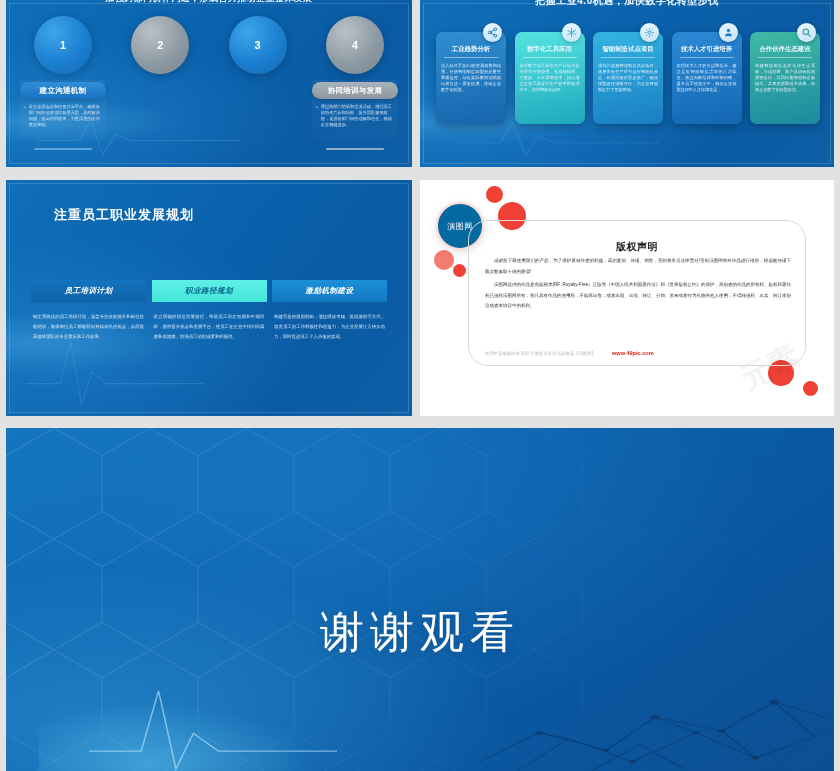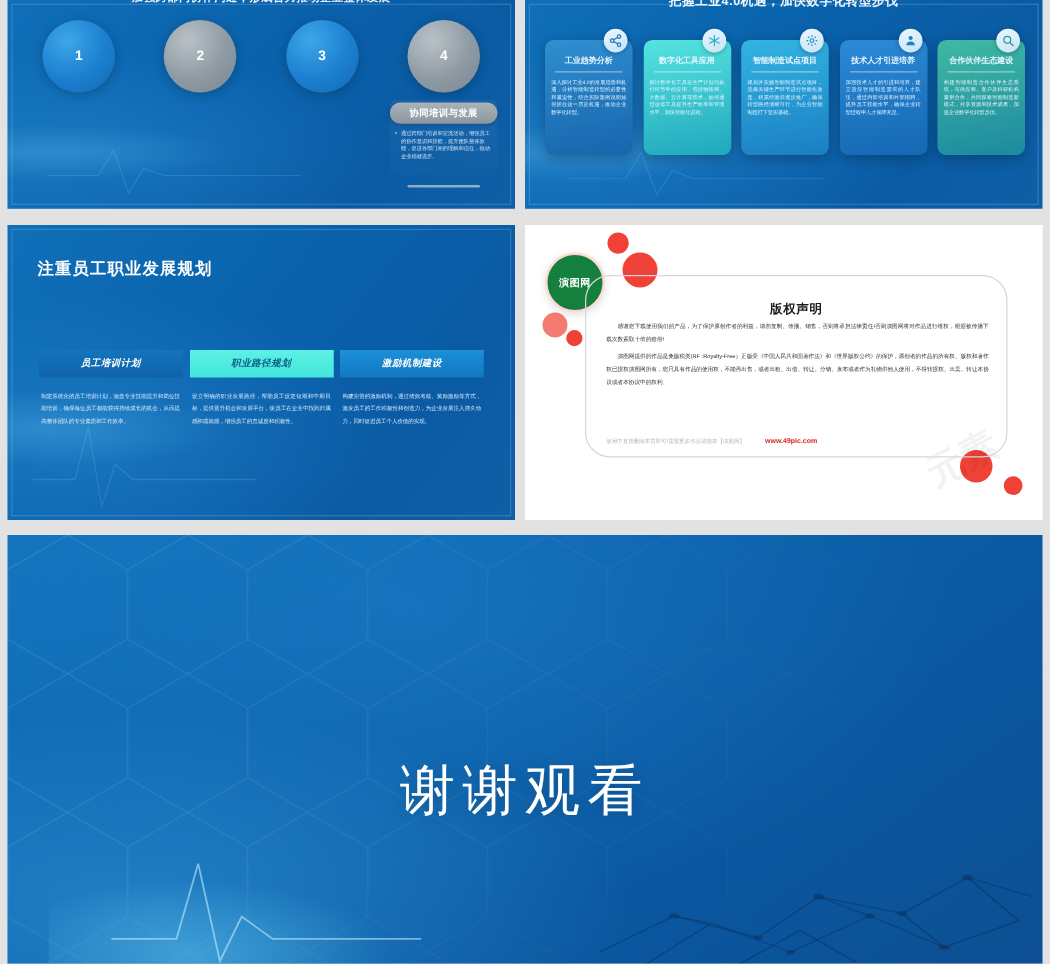--- a/index.html
+++ b/index.html
@@ -106,21 +106,21 @@
     position: absolute; top: -9px; right: 4px; width: 19px; height: 19px;
     border-radius: 50%; background: linear-gradient(160deg,#eaf6ff,#c6e4f6);
     display: flex; align-items: center; justify-content: center;
     box-shadow: 0 1px 4px rgba(0,0,0,.28);
   }
   .s2-badge svg { width: 11px; height: 11px; }
 
   
   #slide3 { left: 6px; top: 180px; width: 406px; height: 236px; }
   .s3-h1 {
-    position: absolute; left: 24px; top: 26px;
+    position: absolute; left: 48px; top: 26px;
     color: #ffffff; font-size: 13px; font-weight: 700; letter-spacing: 1px;
   }
   .s3-h2 {
     position: absolute; left: 0; right: 0; top: 49px; text-align: center;
     color: #eef7ff; font-size: 10px; font-weight: 700; letter-spacing: .6px;
   }
   .s3-cols {
     position: absolute; left: 25px; right: 25px; top: 100px;
     display: flex; justify-content: space-between;
   }
@@ -158,24 +158,24 @@
   .cp-foot {
     position: absolute; left: 16px; bottom: 9px; right: 14px;
     display: flex; align-items: baseline; gap: 16px;
   }
   .cp-note { color: #b9b9b9; font-size: 4.4px; }
   .cp-url { color: #d9241f; font-size: 5.6px; font-weight: 700; }
   .rc { position: absolute; border-radius: 50%; background: #ef4136; }
   .rc.pale { background: #f47b6f; }
   .logo-ring {
     position: absolute; left: 16px; top: 22px; width: 48px; height: 48px;
-    border-radius: 50%; background: #15803d;
+    border-radius: 50%; background: #0369a1;
     border: 2.5px solid #ffd9d5;
     display: flex; align-items: center; justify-content: center;
-    color: #fff; font-size: 8px; font-weight: 700; letter-spacing: .5px;
+    color: #fff; font-size: 8px; font-weight: 400; letter-spacing: .5px;
     box-shadow: 0 2px 8px rgba(0,0,0,.12);
   }
   .cp-wm {
     position: absolute; right: 34px; bottom: 28px;
     color: rgba(0,0,0,.05); font-size: 30px; font-weight: 700;
     transform: rotate(-28deg); pointer-events: none;
   }
 
   
   #slide5 {
@@ -210,20 +210,28 @@
       <path d="M0 45 L40 45 L52 20 L64 62 L76 38 L92 45 L200 45" fill="none" stroke="#8fd8ff" stroke-width="1" opacity=".5"></path>
     </svg>
 
     <div class="s1-title">加强跨部门协作沟通，形成合力推动企业整体发展</div>
 
     <div class="s1-cols">
 
       <div class="s1-col">
         <div class="s1-circ blue">
           <span>1</span>
+        </div>
+        <div class="s1-card">
+          <div class="s1-pill blue">建立沟通机制</div>
+          <div class="s1-body">
+            <span class="s1-dot">•</span>
+            <span>设立定期会议和信息共享平台，确保各部门间的信息流转畅通无阻，及时解决问题，提高协同效率，为更深层的合作奠定基础。</span>
+          </div>
+          <div class="s1-base blue"></div>
         </div>
       </div>
 
       <div class="s1-col">
         <div class="s1-circ gray">
           <span>2</span>
         </div>
       </div>
 
       <div class="s1-col">

